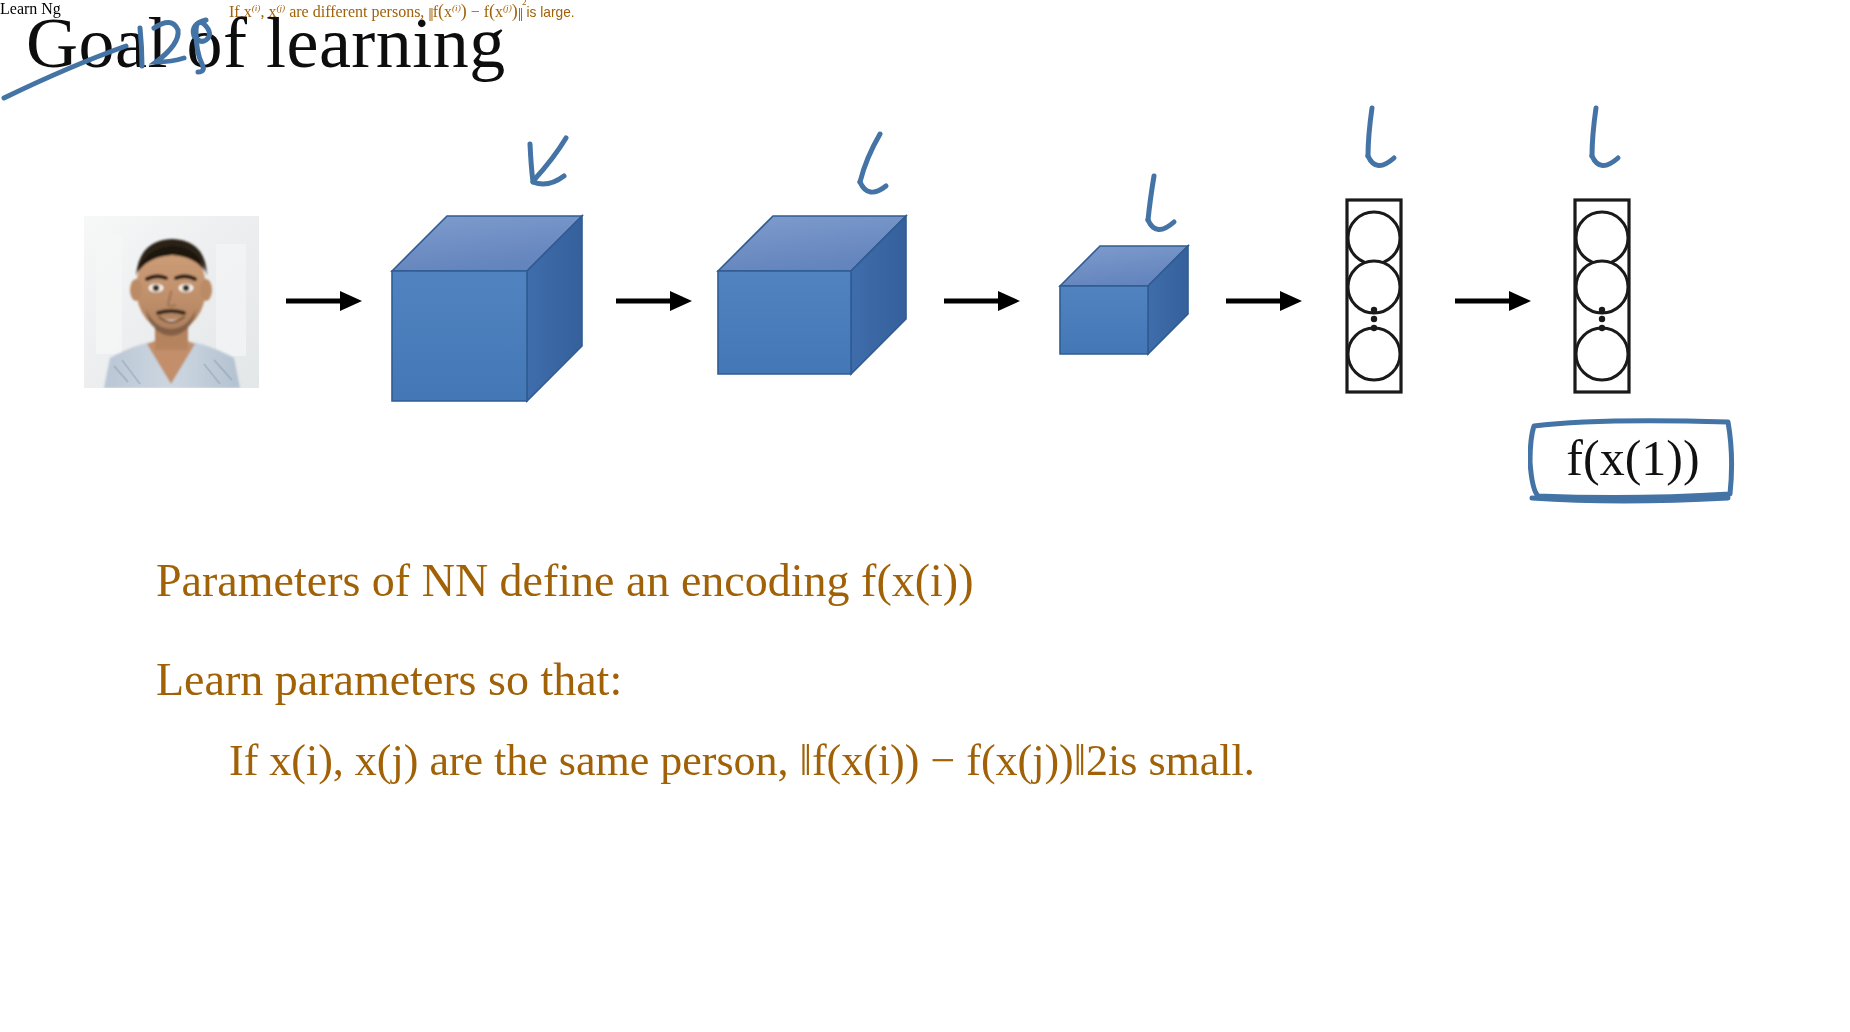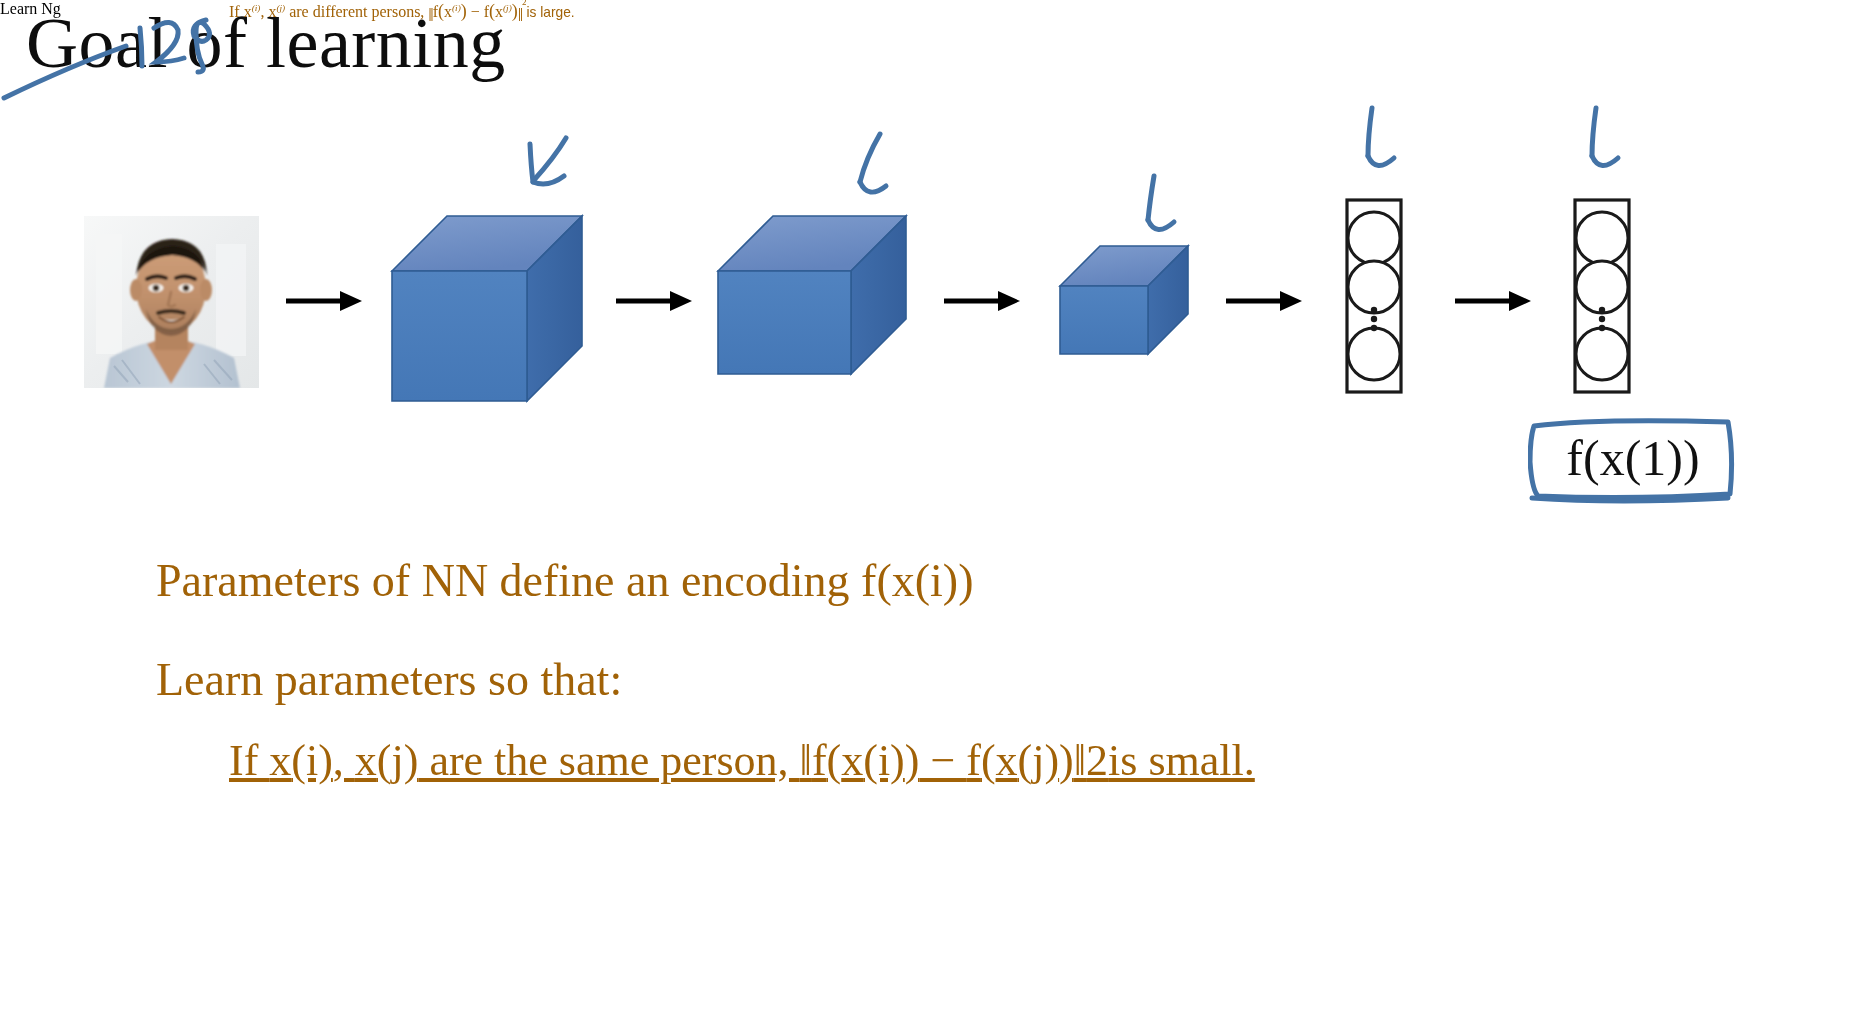--- a/index.html
+++ b/index.html
@@ -87,21 +87,21 @@
 
   
   .body-line {
     position: absolute;
     font-family: "Liberation Serif", serif;
     color: #a16207;
     white-space: nowrap;
   }
   #line-params { left: 156px; top: 554px;  font-size: 46px; }
   #line-learn  { left: 156px; top: 653px;  font-size: 46px; }
-  #line-same   { left: 229px; top: 735px;  font-size: 44px; text-decoration: underline; }
+  #line-same   { left: 229px; top: 735px;  font-size: 44px; }
   #line-diff   { left: 229px; top": 0; top: 835px; font-size: 44px; }
 
   .mi { font-style: italic; }
   .sup {
     font-size: 0.58em;
     vertical-align: super;
     font-style: normal;
   }
   .supi { font-style: italic; }
   .froman { font-style: normal; }

